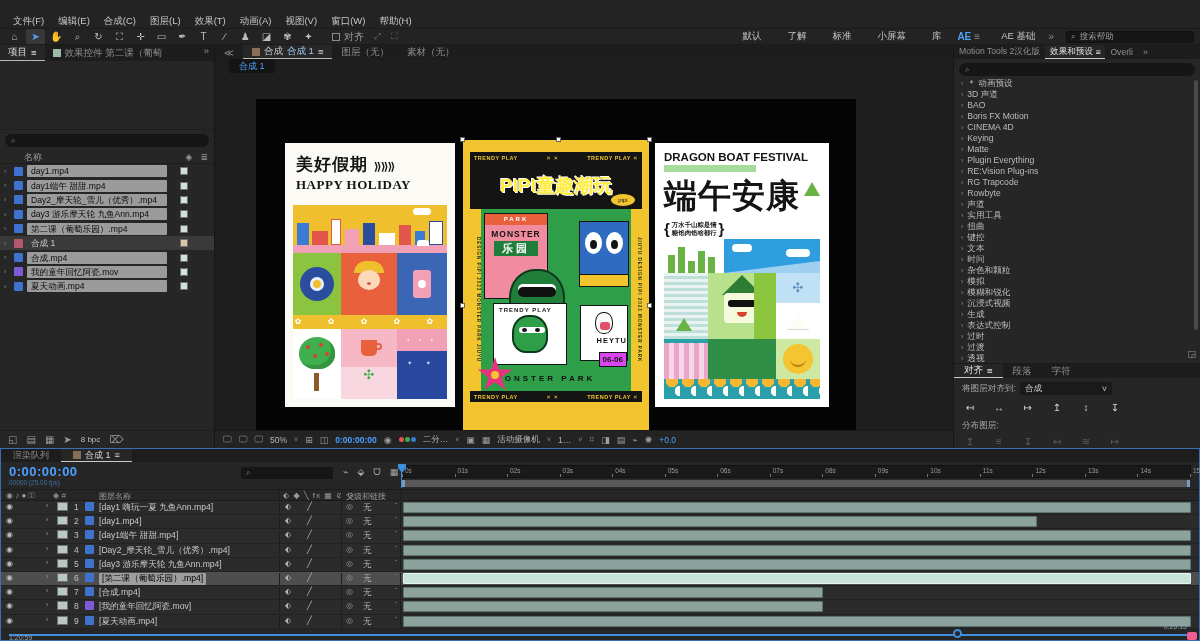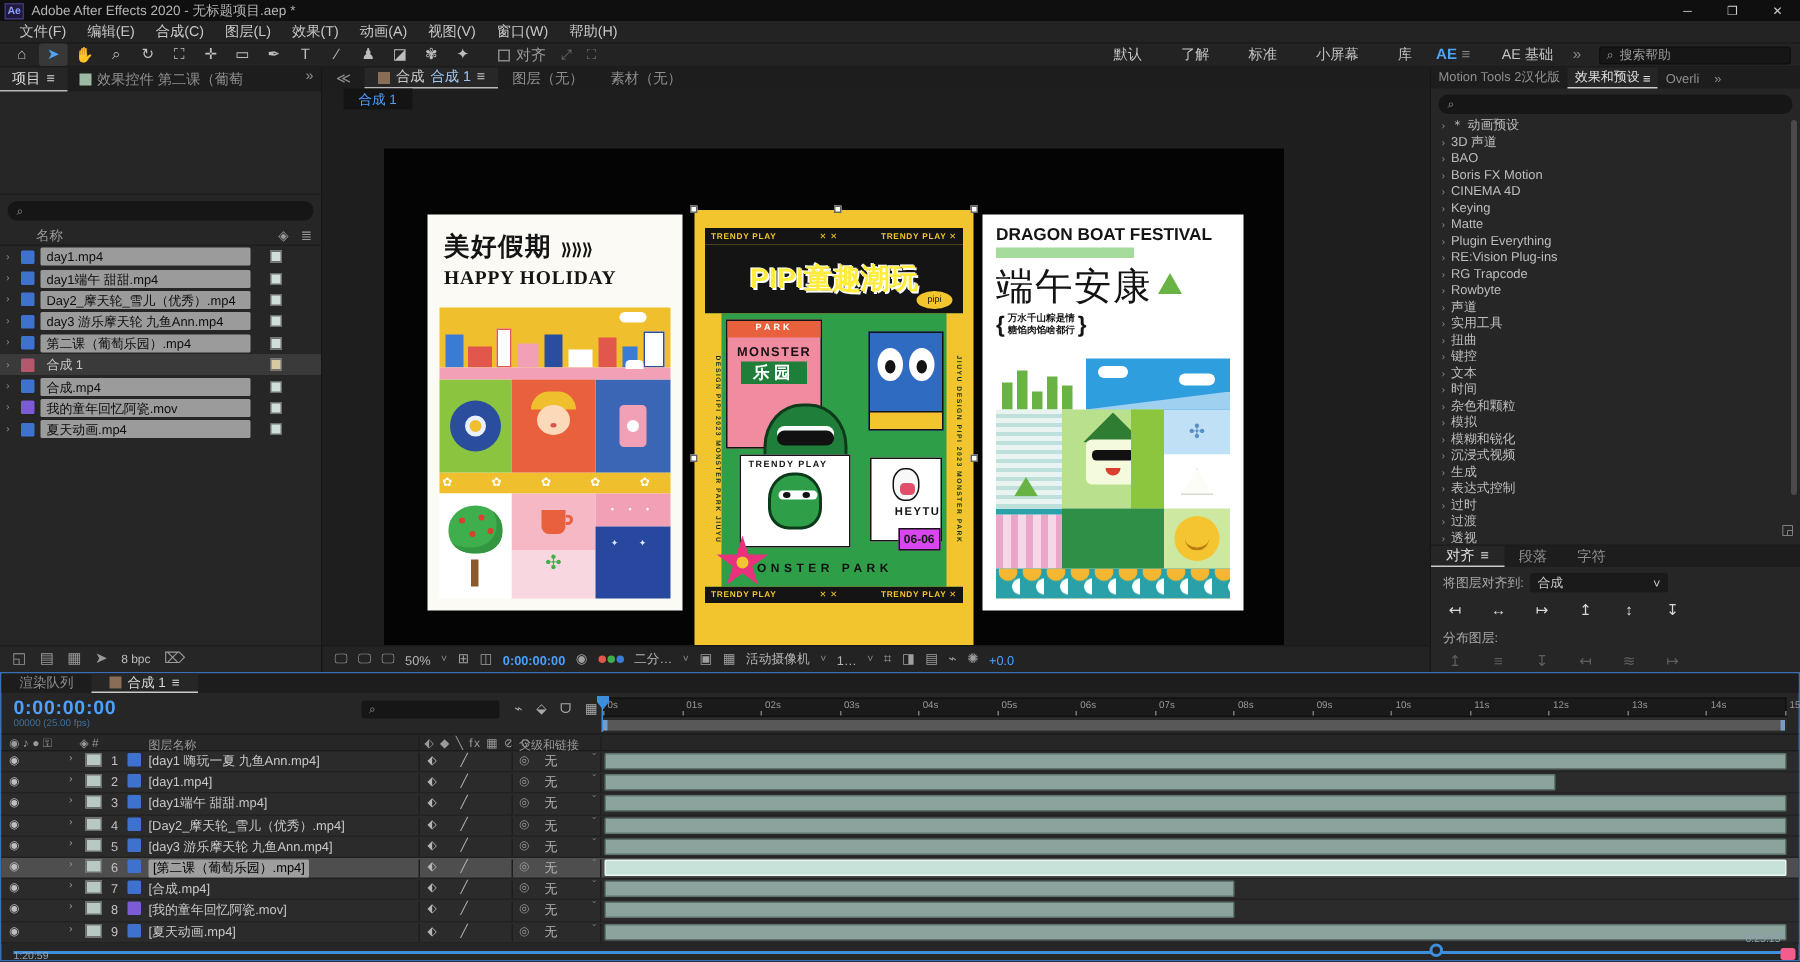--- a/index.html
+++ b/index.html
@@ -146,21 +146,21 @@
   .p2-mpark { position:absolute; left:14px; bottom:8px; font-size:8px; font-weight:900; letter-spacing:3px; color:#111; white-space:nowrap; }
   .p2-star { position:absolute; left:-4px; bottom:-2px; width:36px; height:36px; background:#e8327d; clip-path:polygon(50% 0,61% 35%,98% 35%,68% 57%,79% 91%,50% 70%,21% 91%,32% 57%,2% 35%,39% 35%); }
   .p2-star i { position:absolute; left:14px; top:14px; width:8px; height:8px; background:#f2c52e; border-radius:50%; }
   .p2-date { position:absolute; right:4px; bottom:24px; background:#d946ef; border:1.5px solid #141414; color:#141414; font-size:8px; font-weight:900; padding:2px 3px; }
   .handle { position:absolute; width:5px; height:5px; background:#fff; border:1px solid #666; }
 
   .poster3 { left:399px; top:44px; width:174px; height:264px; background:#fff; color:#141414; padding:8px 9px; overflow:hidden; }
   .p3-title { font-size:11.5px; font-weight:900; letter-spacing:0px; position:relative; z-index:1; }
   .p3-bar { width:92px; height:7px; background:#a5dc9b; margin:2px 0 2px 0; }
   .p3-head-row { display:flex; align-items:flex-start; gap:4px; }
-  .p3-heading { font-size:25px; font-weight:400; letter-spacing:1px; }
+  .p3-heading { font-size:33px; font-weight:700; letter-spacing:1px; }
   .p3-zongzi { width:16px; height:14px; background:#69b345; clip-path:polygon(50% 0,100% 100%,0 100%); margin-top:8px; }
   .p3-brace { display:flex; align-items:center; gap:2px; margin-top:1px; }
   .p3-brace .br { font-size:15px; font-weight:bold; }
   .p3-brace .ln { font-size:6.4px; font-weight:bold; line-height:8px; }
   .p3-art { position:absolute; left:9px; right:9px; top:96px; bottom:8px; display:flex; flex-direction:column; }
   .p3-r1 { height:34px; display:flex; }
   .p3-bars { width:60px; background:#fff; display:flex; align-items:flex-end; gap:3px; padding:0 4px; }
   .p3-bars i { display:block; background:#69b345; width:7px; }
   .p3-sky { flex:1; background:#2f9ede; position:relative; overflow:hidden; }
   .p3-sky u { position:absolute; background:#fff; border-radius:6px; height:8px; }
@@ -252,29 +252,20 @@
   .hknob { position:absolute; left:952px; top:0px; width:9px; height:9px; border:2px solid #3e8ede; border-radius:50%; background:#262626; }
   .ov-left { position:absolute; left:8px; bottom:0px; font-size:7px; color:#8fa3b5; }
   .ov-right { position:absolute; right:12px; bottom:11px; font-size:7px; color:#8fa3b5; }
   .bili { position:absolute; right:2px; bottom:1px; width:10px; height:8px; background:#f25d8e; border-radius:2px; }
 </style>
 </head>
 <body>
 
 <div class="app">
 
-  <div class="titlebar">
-    <div class="ae-logo">Ae</div>
-    <span>Adobe After Effects 2020 - 无标题项目.aep *</span>
-    <div class="win-btns">
-      <span class="win-btn">─</span>
-      <span class="win-btn">❐</span>
-      <span class="win-btn">✕</span>
-    </div>
-  </div>
 
   <div class="menubar" id="menubar">
       <span class="menu-item">文件(F)</span>
       <span class="menu-item">编辑(E)</span>
       <span class="menu-item">合成(C)</span>
       <span class="menu-item">图层(L)</span>
       <span class="menu-item">效果(T)</span>
       <span class="menu-item">动画(A)</span>
       <span class="menu-item">视图(V)</span>
       <span class="menu-item">窗口(W)</span>

